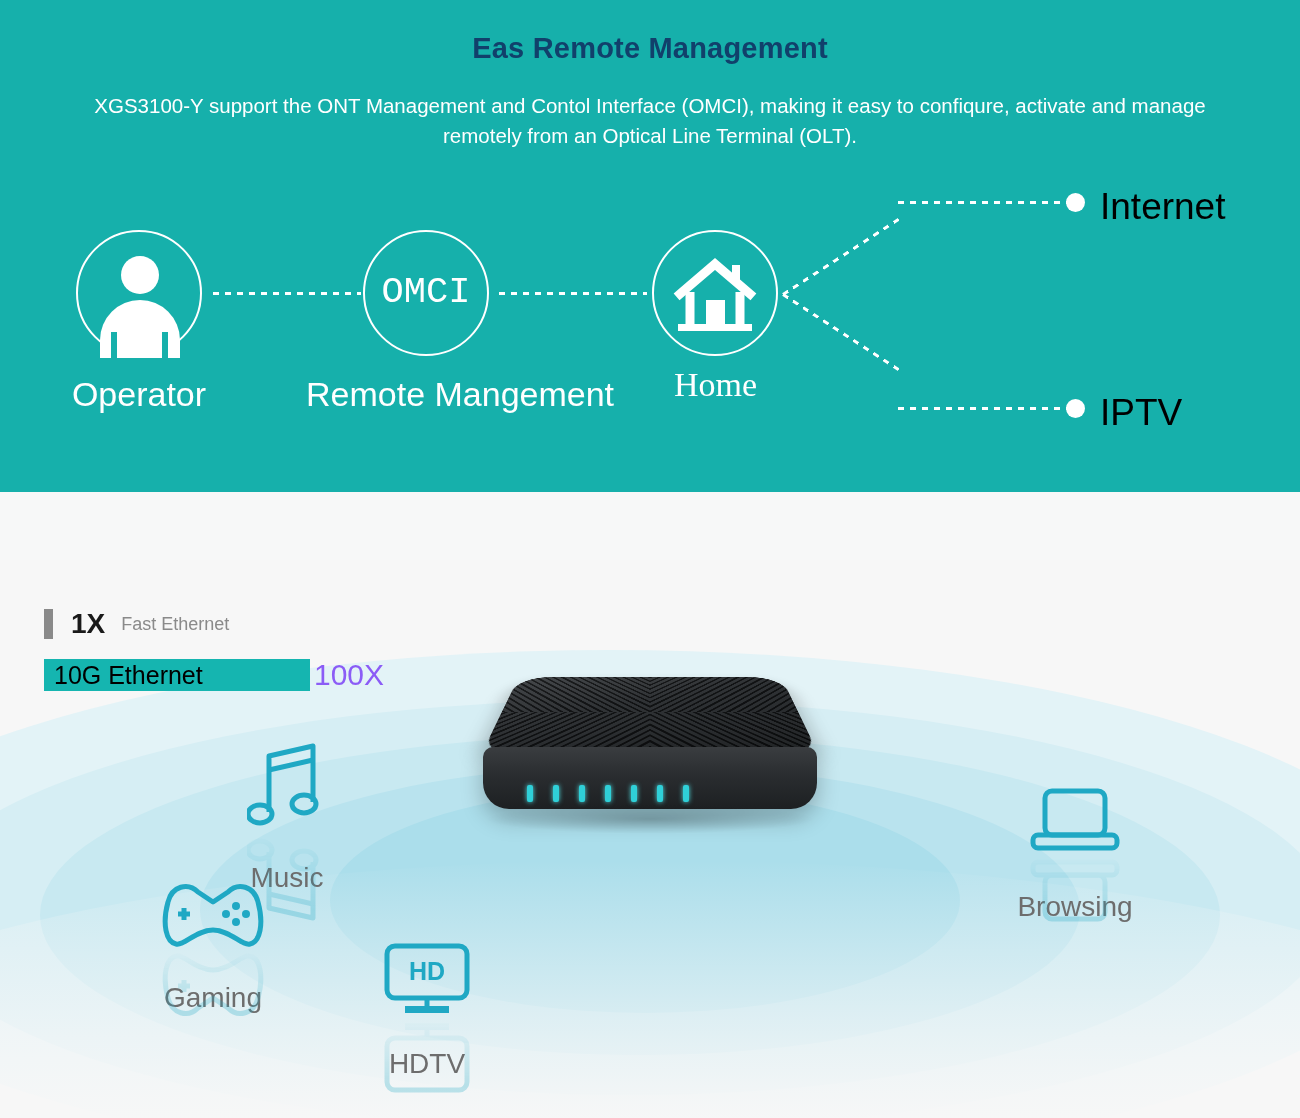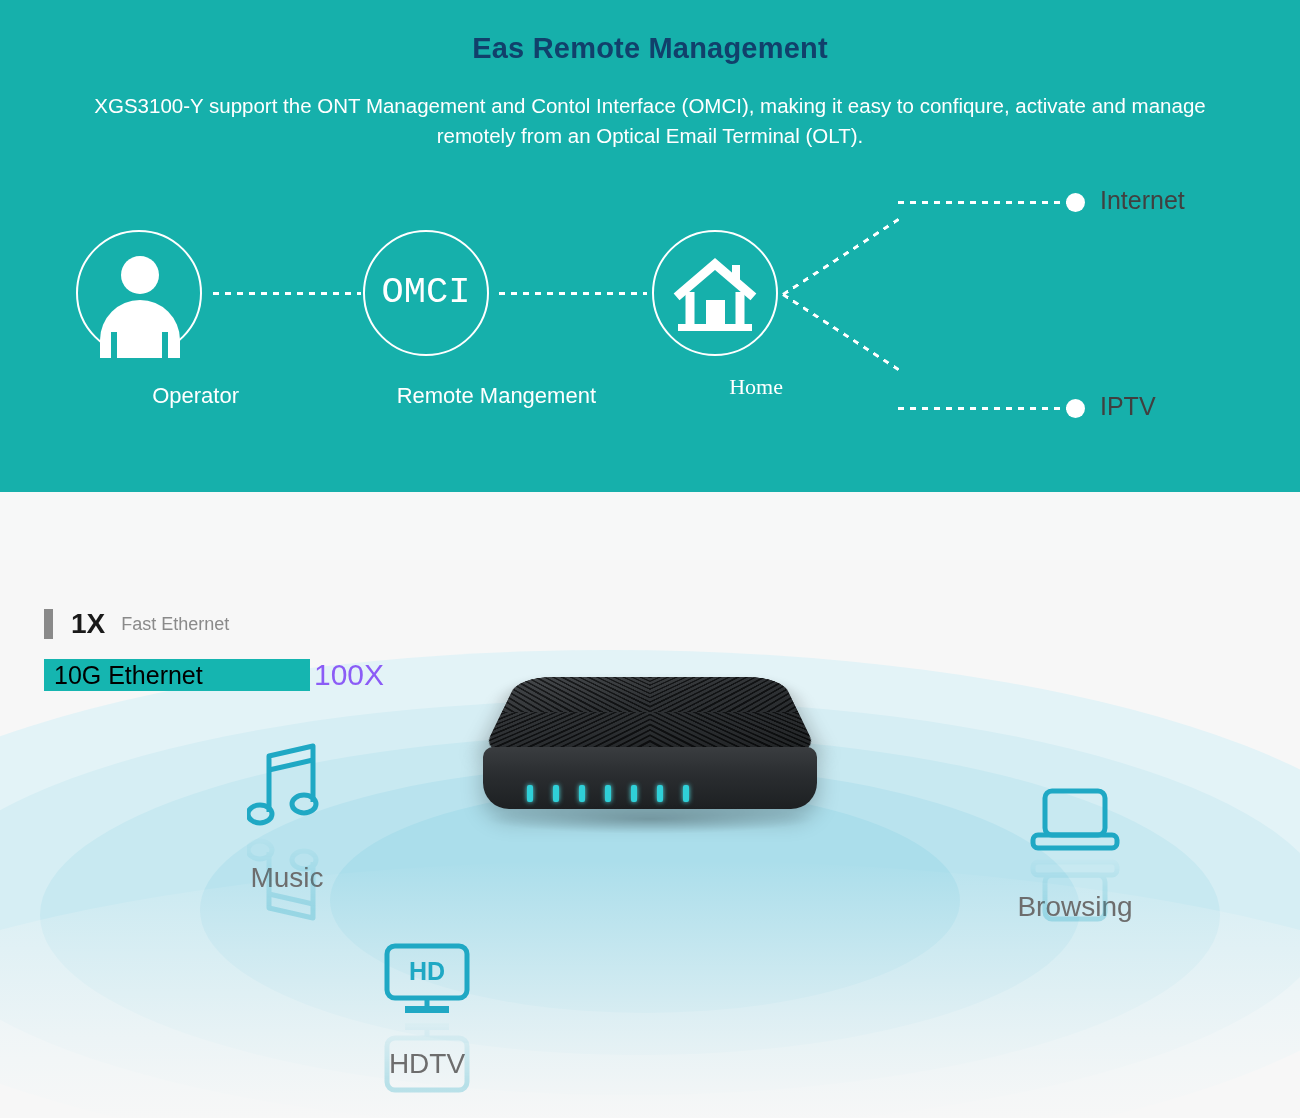--- a/index.html
+++ b/index.html
@@ -26,37 +26,37 @@
 
   
   .flow{position:absolute;left:0;top:170px;width:1300px;height:290px;}
   .node{position:absolute;}
   .circle{
     position:absolute;border:2.5px solid #ffffff;border-radius:50%;
     box-sizing:border-box;
     font-family:Liberation Mono, monospace;
   }
   .node-label{
-    position:absolute;text-align:right;color:#ffffff;
-    font-size:22px;white-space:nowrap;margin-top:8px;
+    position:absolute;text-align:center;color:#ffffff;
+    font-size:34px;white-space:nowrap;
   }
   .omci-text{
     position:absolute;width:100%;text-align:center;color:#fff;
     font-size:37px;line-height:1;letter-spacing:0px;
   }
 
   .dot-line{
     position:absolute;height:3px;
     background-image:repeating-linear-gradient(to right,#ffffff 0 6px,transparent 6px 12px);
   }
   .endpoint-dot{
     position:absolute;width:19px;height:19px;border-radius:50%;background:#ffffff;
   }
   .endpoint-label{
-    position:absolute;color:#404040;font-size:25px;white-space:nowrap;
+    position:absolute;color:#000000;font-size:37px;white-space:nowrap;
   }
   .diag{position:absolute;transform-origin:0 50%;height:3px;
     background-image:repeating-linear-gradient(to right,#ffffff 0 6px,transparent 6px 12px);}
 
   
   .person-head{position:absolute;background:#fff;border-radius:50%;}
   .person-body{position:absolute;background:#fff;border-radius:42px 42px 0 0;}
   .person-leg{position:absolute;background:#16b0ab;width:6px;}
 
   
@@ -125,21 +125,21 @@
   }
 </style>
 </head>
 <body>
 
 <div class="page">
 
   <div class="teal-panel">
 
     <div class="panel-title">Eas Remote Management</div>
-    <div class="panel-sub">XGS3100-Y support the ONT Management and Contol Interface (OMCI), making it easy to confiqure, activate and manage remotely from an Optical Email Terminal (OLT).</div>
+    <div class="panel-sub">XGS3100-Y support the ONT Management and Contol Interface (OMCI), making it easy to confiqure, activate and manage remotely from an Optical Line Terminal (OLT).</div>
 
     <div class="flow">
 
       <div class="node">
         <div class="circle" style="left:76px;top:60px;width:126px;height:126px;">
           <div style="position:absolute;inset:0;">
             <div class="person-head" style="left:43px;top:24px;width:38px;height:38px;"></div>
             <div class="person-body" style="left:22px;top:68px;width:80px;height:58px;"></div>
             <div class="person-leg" style="left:33px;top:100px;height:26px;"></div>
             <div class="person-leg" style="left:84px;top:100px;height:26px;"></div>
@@ -248,20 +248,45 @@
               <path d="M22 30 L66 20"></path>
               <ellipse cx="13" cy="74" rx="12" ry="9"></ellipse>
               <ellipse cx="57" cy="64" rx="12" ry="9"></ellipse>
             </g>
           </svg>
         </div>
       </div>
       <div class="flabel" style="margin-top:30px;">Music</div>
     </div>
 
+    <div class="feature" style="left:148px;top:320px;width:130px;">
+      <div class="ficon">
+        <svg width="118" height="70" viewBox="0 0 118 70" style="display:block;margin:0 auto;">
+          <g fill="none" stroke="#1fa8c4" stroke-width="5">
+            <path d="M14 22 C18 6 34 2 44 12 L59 22 L74 12 C84 2 100 6 104 22 C110 44 106 62 96 64 C88 66 76 50 59 50 C42 50 30 66 22 64 C12 62 8 44 14 22 Z" stroke-linejoin="round"></path>
+            <path d="M30 28 V40 M24 34 H36"></path>
+          </g>
+          <g fill="#1fa8c4">
+            <circle cx="82" cy="26" r="4"></circle>
+              <circle cx="92" cy="34" r="4"></circle>
+            <circle cx="72" cy="34" r="4"></circle>
+              <circle cx="82" cy="42" r="4"></circle>
+          </g>
+        </svg>
+        <div class="reflect">
+          <svg width="118" height="70" viewBox="0 0 118 70" style="display:block;margin:0 auto;">
+            <g fill="none" stroke="#1fa8c4" stroke-width="5">
+              <path d="M14 22 C18 6 34 2 44 12 L59 22 L74 12 C84 2 100 6 104 22 C110 44 106 62 96 64 C88 66 76 50 59 50 C42 50 30 66 22 64 C12 62 8 44 14 22 Z" stroke-linejoin="round"></path>
+              <path d="M30 28 V40 M24 34 H36"></path>
+            </g>
+          </svg>
+        </div>
+      </div>
+      <div class="flabel" style="margin-top:32px;">Gaming</div>
+    </div>
 
     <div class="feature" style="left:362px;top:380px;width:130px;">
       <div class="ficon">
         <svg width="100" height="78" viewBox="0 0 100 78" style="display:block;margin:0 auto;">
           <rect x="10" y="6" width="80" height="52" rx="8" fill="none" stroke="#1fa8c4" stroke-width="5"></rect>
           <path d="M50 58 V66" stroke="#1fa8c4" stroke-width="5"></path>
           <rect x="28" y="66" width="44" height="7" fill="#1fa8c4"></rect>
           <text x="50" y="40" text-anchor="middle" font-family="Liberation Sans, sans-serif" font-size="25" font-weight="bold" fill="#1fa8c4">HD</text>
         </svg>
         <div class="reflect">

